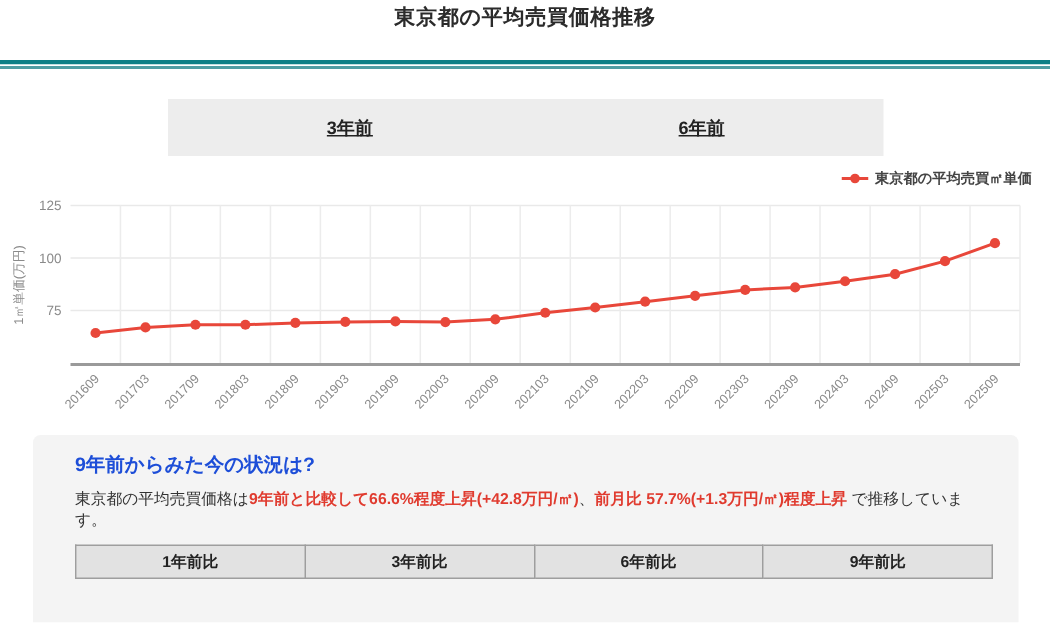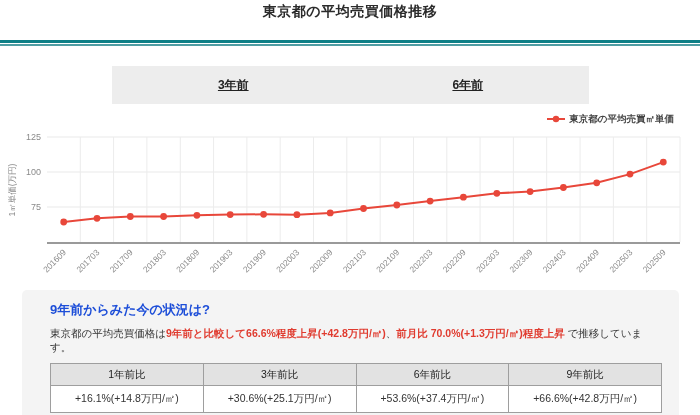--- a/index.html
+++ b/index.html
@@ -35,21 +35,21 @@
   }
   .tab .tab-label { text-decoration: underline; }
   .tab.selected {
     background: #fff; border-radius: 15px; color: #0f828d;
     box-shadow: 0 1px 3px rgba(0,0,0,.28);
   }
   .tab.selected .tab-label { text-decoration: none; }
 
   
   .legend {
-    position: absolute; top: 111px; right: 26px; height: 16px;
+    position: absolute; top: 111px; right: 12px; height: 16px;
     display: flex; align-items: center; gap: 4px;
   }
   .legend-label { font-size: 9.5px; color: #444; font-weight: bold; }
 
   
   .chart-wrap { position: absolute; top: 128px; left: 0; width: 700px; height: 160px; }
   .chart-wrap svg { display: block; }
   .ytick { font-size: 9px; fill: #8a8a8a; font-family: "Liberation Sans","DejaVu Sans",sans-serif; }
   .xtick { font-size: 8.5px; fill: #8a8a8a; font-family: "Liberation Sans","DejaVu Sans",sans-serif; }
   .yaxis-title { font-size: 8.5px; fill: #8a8a8a; font-family: "Liberation Sans","DejaVu Sans",sans-serif; }
@@ -62,21 +62,21 @@
   }
   .summary-heading { font-size: 13px; font-weight: bold; color: #1d4ed8; }
   .summary-statement { margin-top: 7px; font-size: 10.5px; color: #333; line-height: 1.35; }
   .summary-statement .hl { color: #e03b2f; font-weight: bold; }
   .comparison-table {
     margin-top: 9px; width: 612px; border-collapse: collapse;
     font-size: 10.5px; table-layout: fixed;
   }
   .comparison-table th {
     border: 1px solid #9e9e9e; background: #e2e2e2; color: #222;
-    font-weight: normal; height: 22px; text-align: center;
+    font-weight: bold; height: 22px; text-align: center;
   }
   .comparison-table td {
     border: 1px solid #9e9e9e; background: #fff; color: #333;
     height: 27px; text-align: center;
   }
 </style>
 </head>
 <body>
 
 <div class="page">
@@ -174,34 +174,28 @@
         <circle cx="563.4" cy="59.5" r="3.4" fill="#e8473a"></circle>
         <circle cx="596.7" cy="54.8" r="3.4" fill="#e8473a"></circle>
         <circle cx="630.0" cy="46.1" r="3.4" fill="#e8473a"></circle>
         <circle cx="663.3" cy="34.1" r="3.4" fill="#e8473a"></circle>
       </svg>
   </div>
 
   <div class="summary-section">
     <div class="summary-heading">9年前からみた今の状況は?</div>
     <div class="summary-statement">
-      <span>東京都の平均売買価格は</span><span class="hl">9年前と比較して66.6%程度上昇(+42.8万円/㎡)</span><span>、</span><span class="hl">前月比 70.0%(+1.3万円/㎡)程度上昇</span><span> で推移しています。</span>
+      <span>東京都の平均売買価格は</span><span class="hl">9年前と比較して66.6%程度上昇(+42.8万円/㎡)</span><span>、</span><span class="hl">前月比 57.7%(+1.3万円/㎡)程度上昇</span><span> で推移しています。</span>
     </div>
     <table class="comparison-table">
       <tbody>
           <tr>
         <th>1年前比</th>
         <th>3年前比</th>
         <th>6年前比</th>
         <th>9年前比</th>
       </tr>
-      <tr>
-        <td>+16.1%(+14.8万円/㎡)</td>
-        <td>+30.6%(+25.1万円/㎡)</td>
-        <td>+53.6%(+37.4万円/㎡)</td>
-        <td>+66.6%(+42.8万円/㎡)</td>
-      </tr>
     </tbody>
       </table>
 
   </div>
 
 </div>
 
 </body></html>

